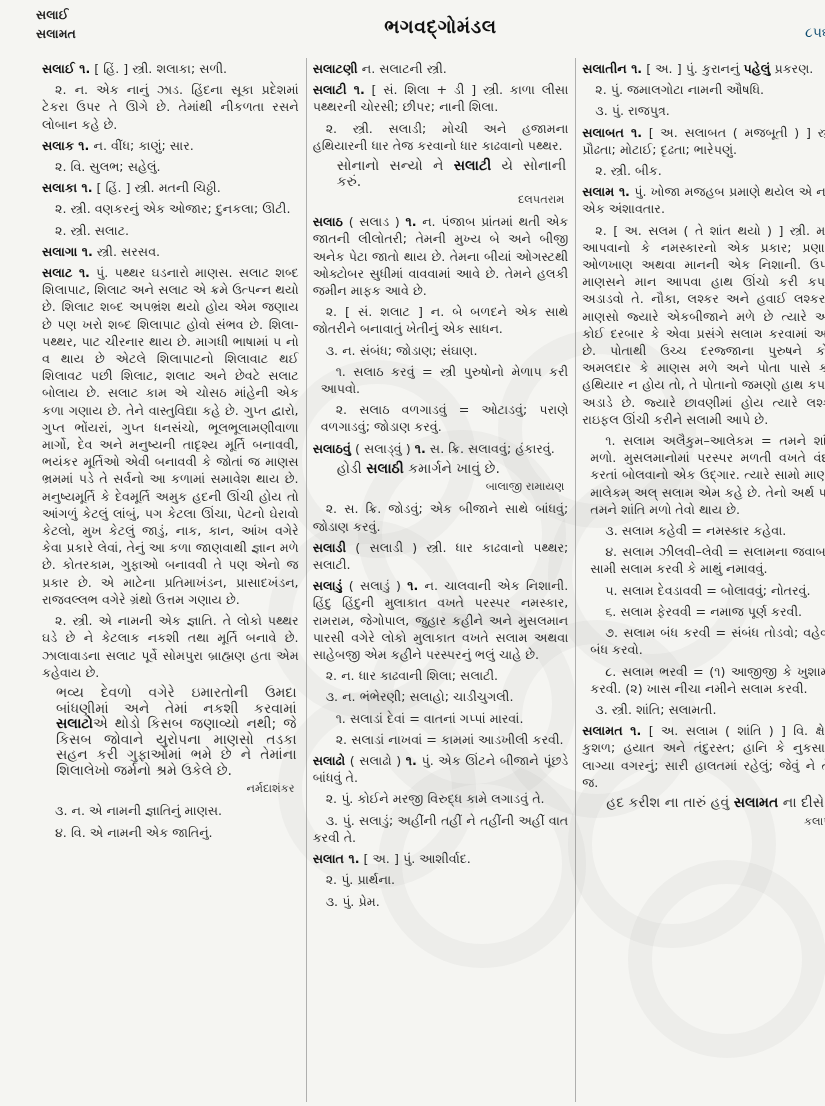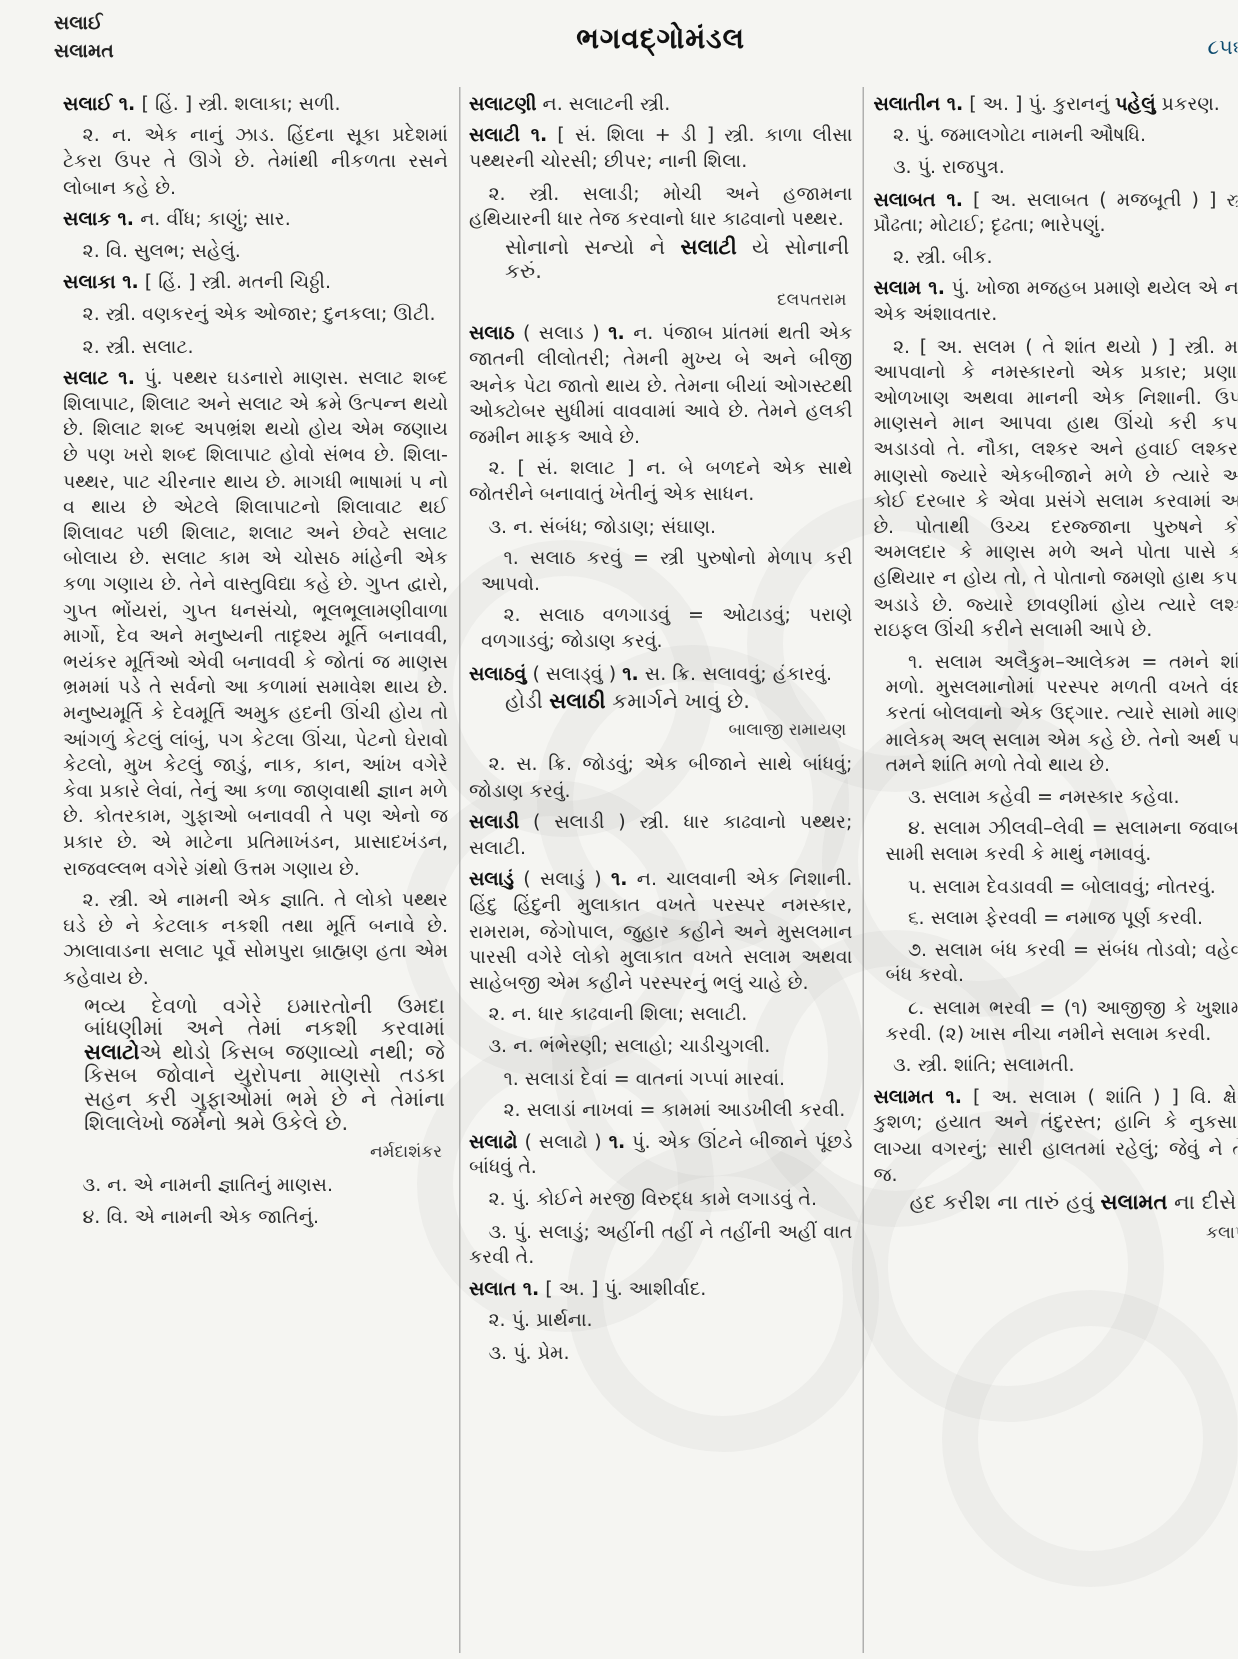--- a/index.html
+++ b/index.html
@@ -90,20 +90,21 @@
 
   <div class="columns">
     <div class="col">
         <p class="para entry"><b>સલાઈ ૧.</b><span> [ હિં. ] સ્ત્રી. શલાકા; સળી.</span></p>
         <p class="para sense"><span>૨. ન. એક નાનું ઝાડ. હિંદના સૂકા પ્રદેશમાં ટેકરા ઉપર તે ઊગે છે. તેમાંથી નીકળતા રસને લોબાન કહે છે.</span></p>
         <p class="para entry"><b>સલાક ૧.</b><span> ન. વીંધ; કાણું; સાર.</span></p>
         <p class="para sense"><span>૨. વિ. સુલભ; સહેલું.</span></p>
         <p class="para entry"><b>સલાકા ૧.</b><span> [ હિં. ] સ્ત્રી. મતની ચિઠ્ઠી.</span></p>
         <p class="para sense"><span>૨. સ્ત્રી. વણકરનું એક ઓજાર; દુનકલા; ઊટી.</span></p>
         <p class="para sense"><span>૨. સ્ત્રી. સલાટ.</span></p>
+        <p class="para entry"><b>સલાગા ૧.</b><span> સ્ત્રી. સરસવ.</span></p>
         <p class="para entry"><b>સલાટ ૧.</b><span> પું. પથ્થર ઘડનારો માણસ. સલાટ શબ્દ શિલાપાટ, શિલાટ અને સલાટ એ ક્રમે ઉત્પન્ન થયો છે. શિલાટ શબ્દ અપભ્રંશ થયો હોય એમ જણાય છે પણ ખરો શબ્દ શિલાપાટ હોવો સંભવ છે. શિલા-પથ્થર, પાટ ચીરનાર થાય છે. માગધી ભાષામાં પ નો વ થાય છે એટલે શિલાપાટનો શિલાવાટ થઈ શિલાવટ પછી શિલાટ, શલાટ અને છેવટે સલાટ બોલાય છે. સલાટ કામ એ ચોસઠ માંહેની એક કળા ગણાય છે. તેને વાસ્તુવિદ્યા કહે છે. ગુપ્ત દ્વારો, ગુપ્ત ભોંયરાં, ગુપ્ત ધનસંચો, ભૂલભૂલામણીવાળા માર્ગો, દેવ અને મનુષ્યની તાદૃશ્ય મૂર્તિ બનાવવી, ભયંકર મૂર્તિઓ એવી બનાવવી કે જોતાં જ માણસ ભ્રમમાં પડે તે સર્વનો આ કળામાં સમાવેશ થાય છે. મનુષ્યમૂર્તિ કે દેવમૂર્તિ અમુક હદની ઊંચી હોય તો આંગળું કેટલું લાંબું, પગ કેટલા ઊંચા, પેટનો ઘેરાવો કેટલો, મુખ કેટલું જાડું, નાક, કાન, આંખ વગેરે કેવા પ્રકારે લેવાં, તેનું આ કળા જાણવાથી જ્ઞાન મળે છે. કોતરકામ, ગુફાઓ બનાવવી તે પણ એનો જ પ્રકાર છે. એ માટેના પ્રતિમાખંડન, પ્રાસાદખંડન, રાજવલ્લભ વગેરે ગ્રંથો ઉત્તમ ગણાય છે.</span></p>
         <p class="para sense"><span>૨. સ્ત્રી. એ નામની એક જ્ઞાતિ. તે લોકો પથ્થર ઘડે છે ને કેટલાક નકશી તથા મૂર્તિ બનાવે છે. ઝાલાવાડના સલાટ પૂર્વે સોમપુરા બ્રાહ્મણ હતા એમ કહેવાય છે.</span></p>
         <p class="para quote wide"><span>ભવ્ય દેવળો વગેરે ઇમારતોની ઉમદા બાંધણીમાં અને તેમાં નકશી કરવામાં </span><b>સલાટો</b><span>એ થોડો કિસબ જણાવ્યો નથી; જે કિસબ જોવાને યુરોપના માણસો તડકા સહન કરી ગુફાઓમાં ભમે છે ને તેમાંના શિલાલેખો જર્મનો શ્રમે ઉકેલે છે.</span></p>
         <p class="para attribution"><span>નર્મદાશંકર</span></p>
         <p class="para sense"><span>૩. ન. એ નામની જ્ઞાતિનું માણસ.</span></p>
         <p class="para sense"><span>૪. વિ. એ નામની એક જાતિનું.</span></p>
       </div>
     <div class="col">
         <p class="para entry"><b>સલાટણી</b><span> ન. સલાટની સ્ત્રી.</span></p>
         <p class="para entry"><b>સલાટી ૧.</b><span> [ સં. શિલા + ડી ] સ્ત્રી. કાળા લીસા પથ્થરની ચોરસી; છીપર; નાની શિલા.</span></p>

